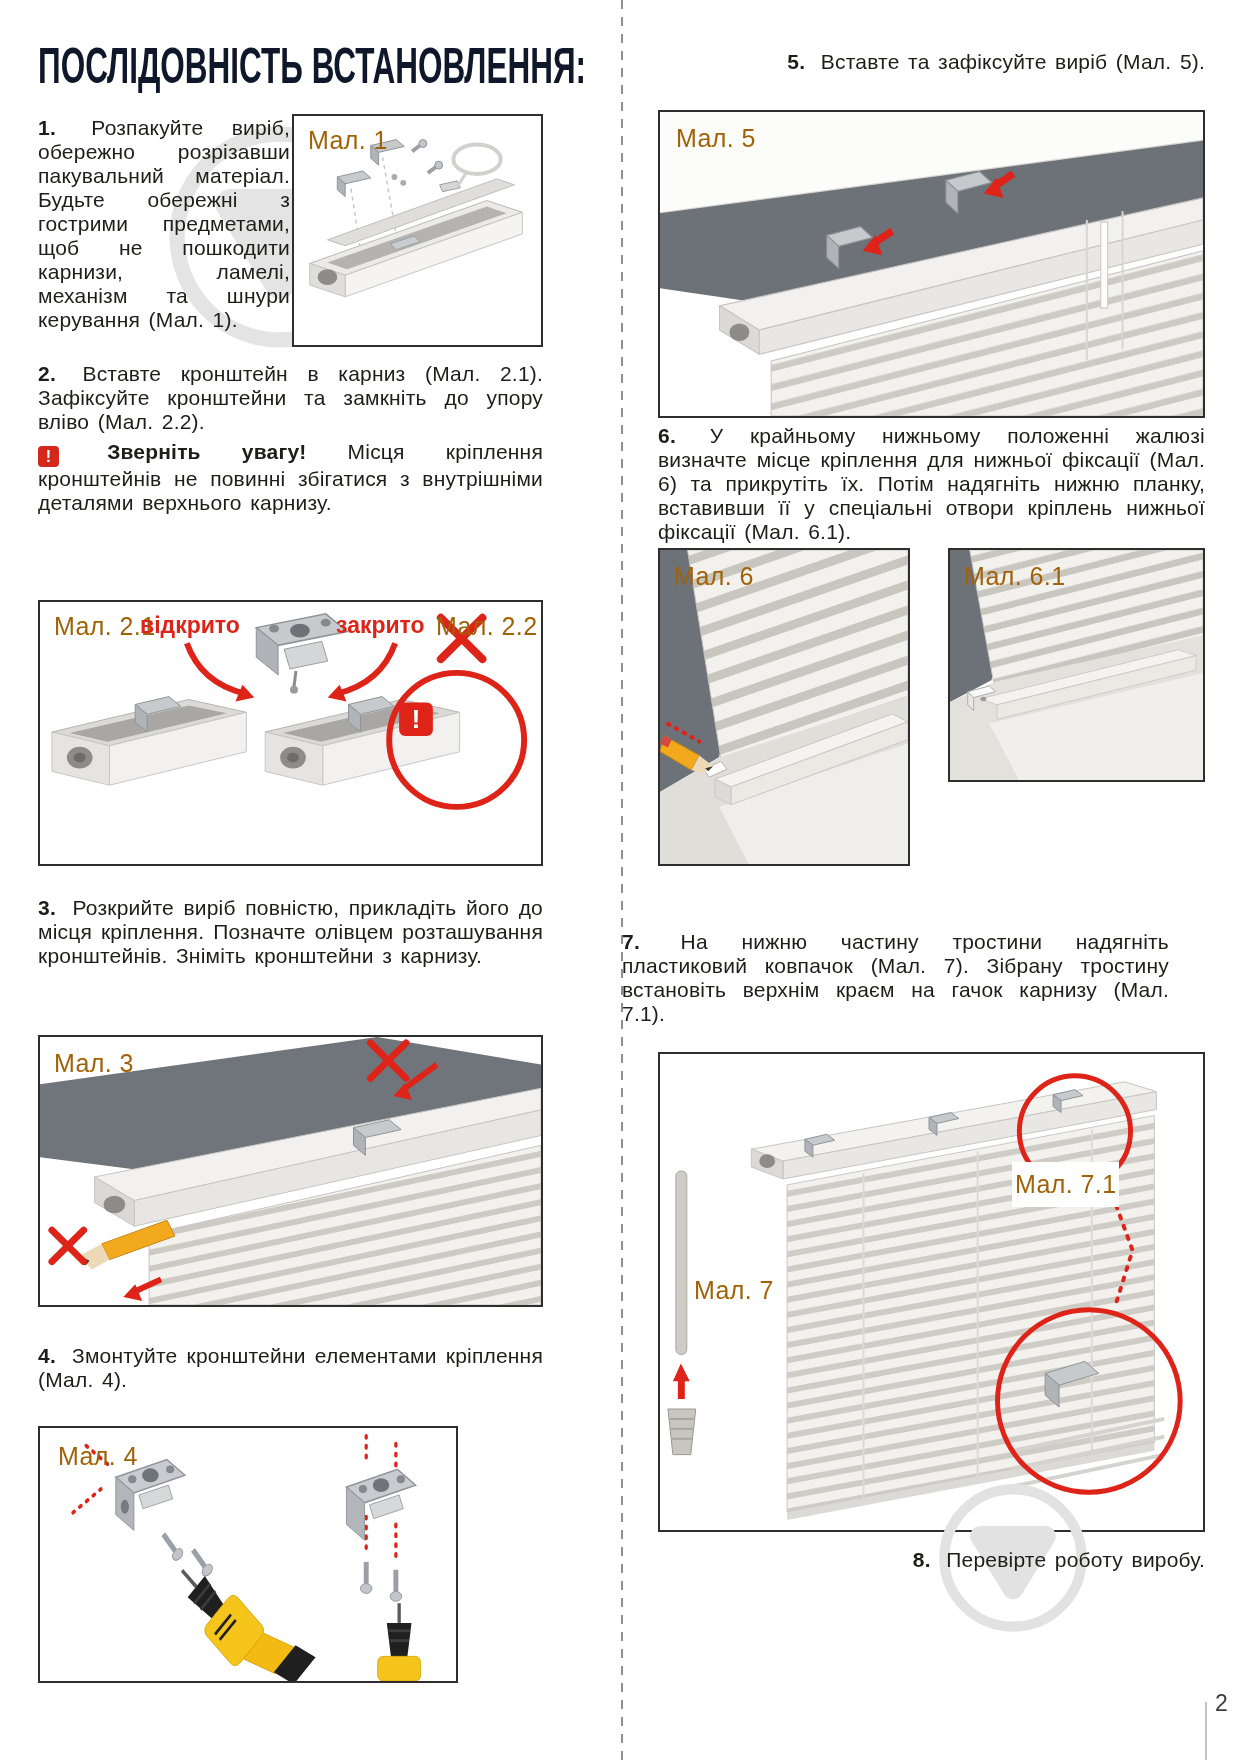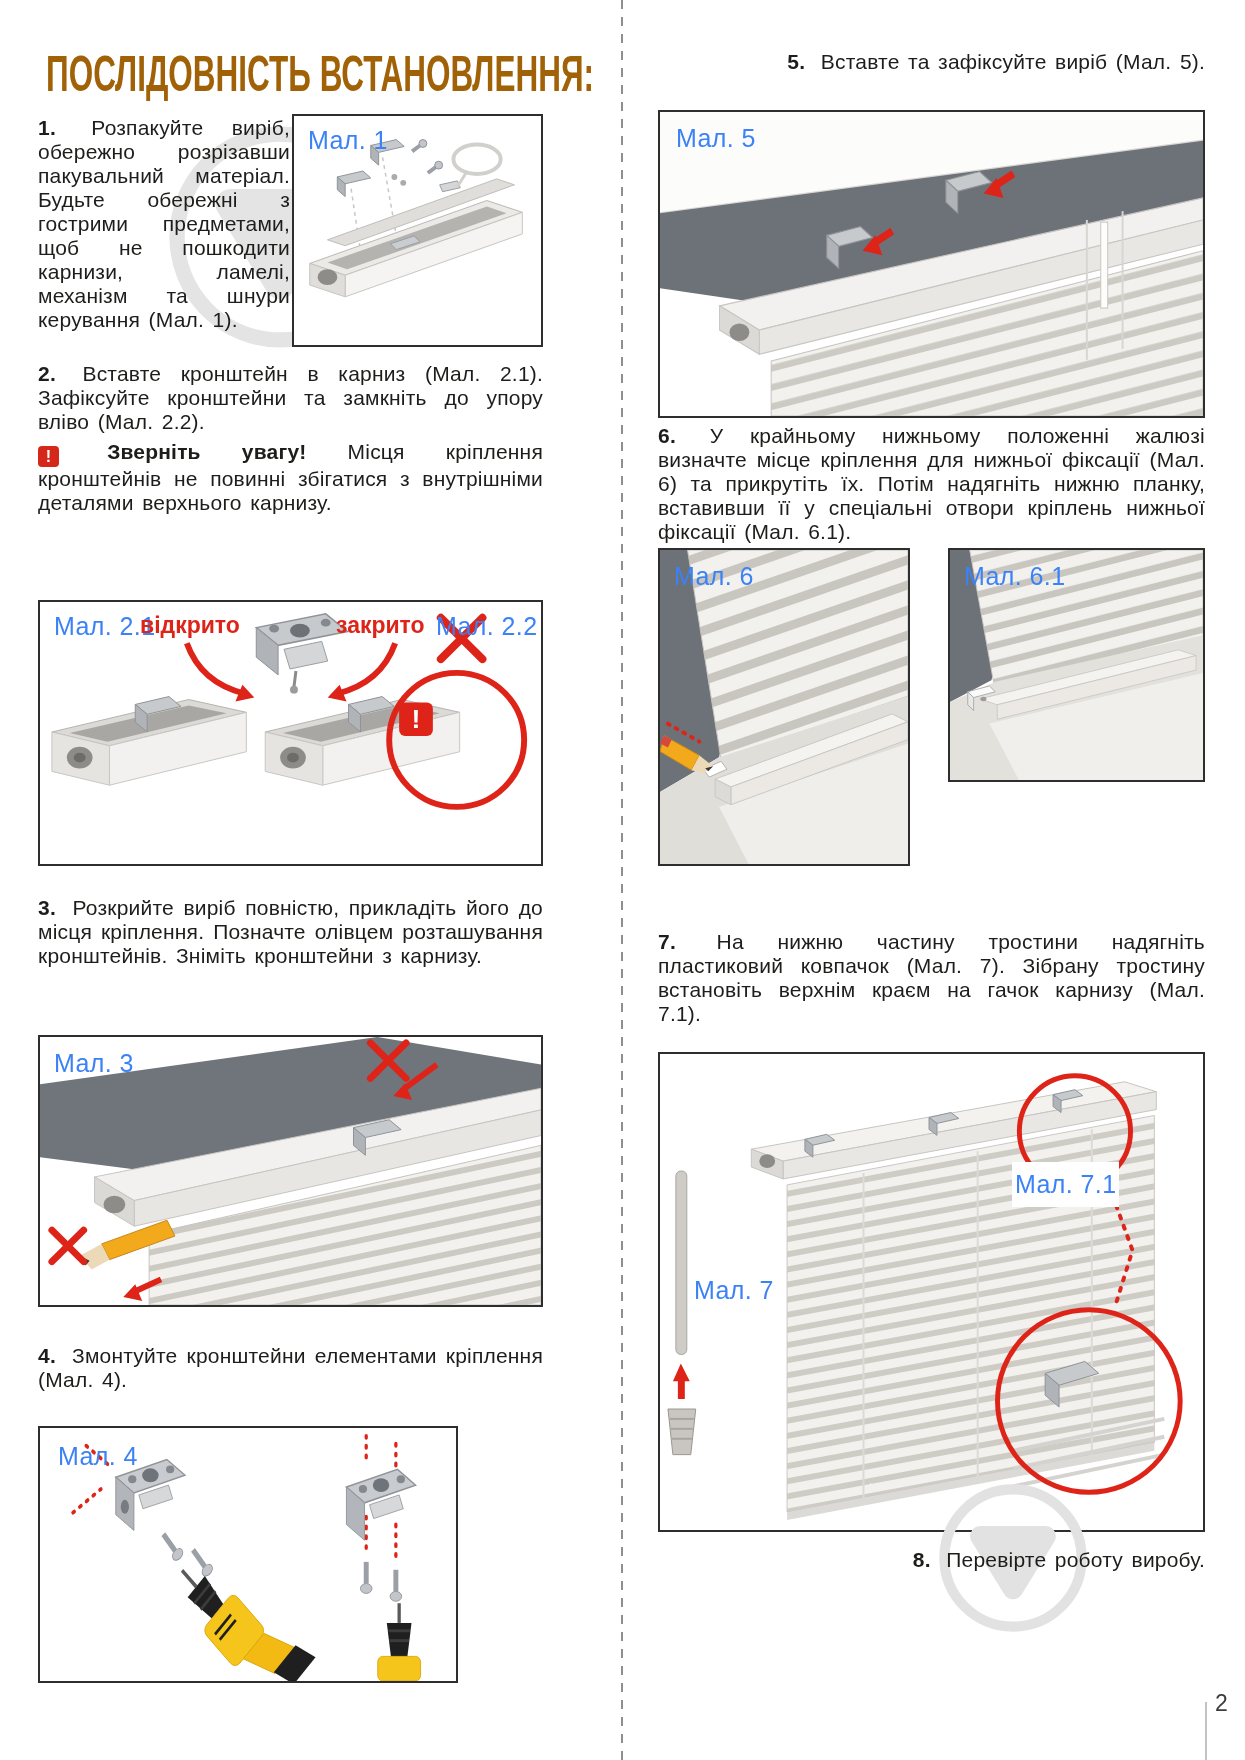--- a/index.html
+++ b/index.html
@@ -1,33 +1,33 @@
 <!DOCTYPE html>
 <html><head>
 <meta charset="utf-8">
 <style>
   html,body{margin:0;padding:0;background:#fff;}
   .page{position:relative;width:1245px;height:1760px;background:#fff;overflow:hidden;
         font-family:"Liberation Sans","DejaVu Sans",sans-serif;color:#1d1d1b;}
   .divider{position:absolute;left:621px;top:0;width:2px;height:1760px;
            background:repeating-linear-gradient(to bottom,#8f8f8f 0 9px,transparent 9px 17px);}
-  .title{position:absolute;left:38px;top:36px;margin:8px;white-space:nowrap;color:#a16207;}
+  .title{position:absolute;left:38px;top:36px;margin:0;white-space:nowrap;color:#0f172a;}
   .title-inner{display:inline-block;font-size:47px;font-weight:700;letter-spacing:0;
                transform:scale(0.67,1.06);transform-origin:left top;}
   .step{position:absolute;margin:0;font-size:21px;line-height:24px;text-align:justify;
         word-spacing:2.5px;letter-spacing:0.2px;}
   .step.nojust{text-align:right;}
   .step .num{font-weight:700;margin-right:7px;}
   .warnlabel{font-weight:700;}
   .warn-icon{display:inline-block;width:21px;height:21px;background:#d6281a;border-radius:4px;
              color:#fff;font-weight:700;font-size:16px;line-height:21px;text-align:center;
              vertical-align:-3px;margin-right:7px;letter-spacing:0;}
   .figbox{position:absolute;background:#fff;border:2px solid #2e2e2e;box-sizing:border-box;}
   .figbox svg{display:block;width:100%;height:100%;}
-  .figlabel{position:absolute;font-size:25px;color:#3b82f6;letter-spacing:0.4px;white-space:nowrap;}
+  .figlabel{position:absolute;font-size:25px;color:#a16207;letter-spacing:0.4px;white-space:nowrap;}
   .redlabel{position:absolute;font-size:23px;font-weight:700;color:#de2418;white-space:nowrap;}
   .wm{position:absolute;}
   .pagenum-line{position:absolute;left:1205px;top:1702px;width:2px;height:58px;background:#c3c3c3;}
   .pagenum{position:absolute;left:1215px;top:1690px;font-size:23px;color:#3c3c3c;}
 </style>
 </head>
 <body>
 
 <div class="page">
 
@@ -350,21 +350,21 @@
       </g>
       <g>
         <polygon points="18,196 40,188 46,196 24,204" fill="#fafafa" stroke="#a5a5a5" stroke-width="1"></polygon>
         <polygon points="18,196 24,204 24,222 18,214" fill="#e8e8e8" stroke="#a5a5a5" stroke-width="1"></polygon>
         <circle cx="34" cy="206" r="3" fill="#9a9a9a"></circle>
       </g>
     </svg>
     <span class="figlabel" style="left:14px;top:12px">Мал. 6.1</span>
   </div>
 
-  <p class="step" style="left:658px;top:930px;width:547px">
+  <p class="step" style="left:622px;top:930px;width:547px">
     <b class="num">7.</b>
     <span>На нижню частину тростини надягніть пластиковий ковпачок (Мал. 7). Зібрану тростину встановіть верхнім краєм на гачок карнизу (Мал. 7.1).</span>
   </p>
 
   <div class="figbox" style="left:658px;top:1052px;width:547px;height:480px">
     <svg viewBox="0 0 547 480" preserveAspectRatio="none">
       <defs>
         <pattern id="p8" width="12" height="15" patternUnits="userSpaceOnUse" patternTransform="rotate(-10.5)">
           <rect width="12" height="15" fill="#f2f1ee"></rect>
           <rect y="9" width="12" height="6" fill="#cfccc6"></rect>

